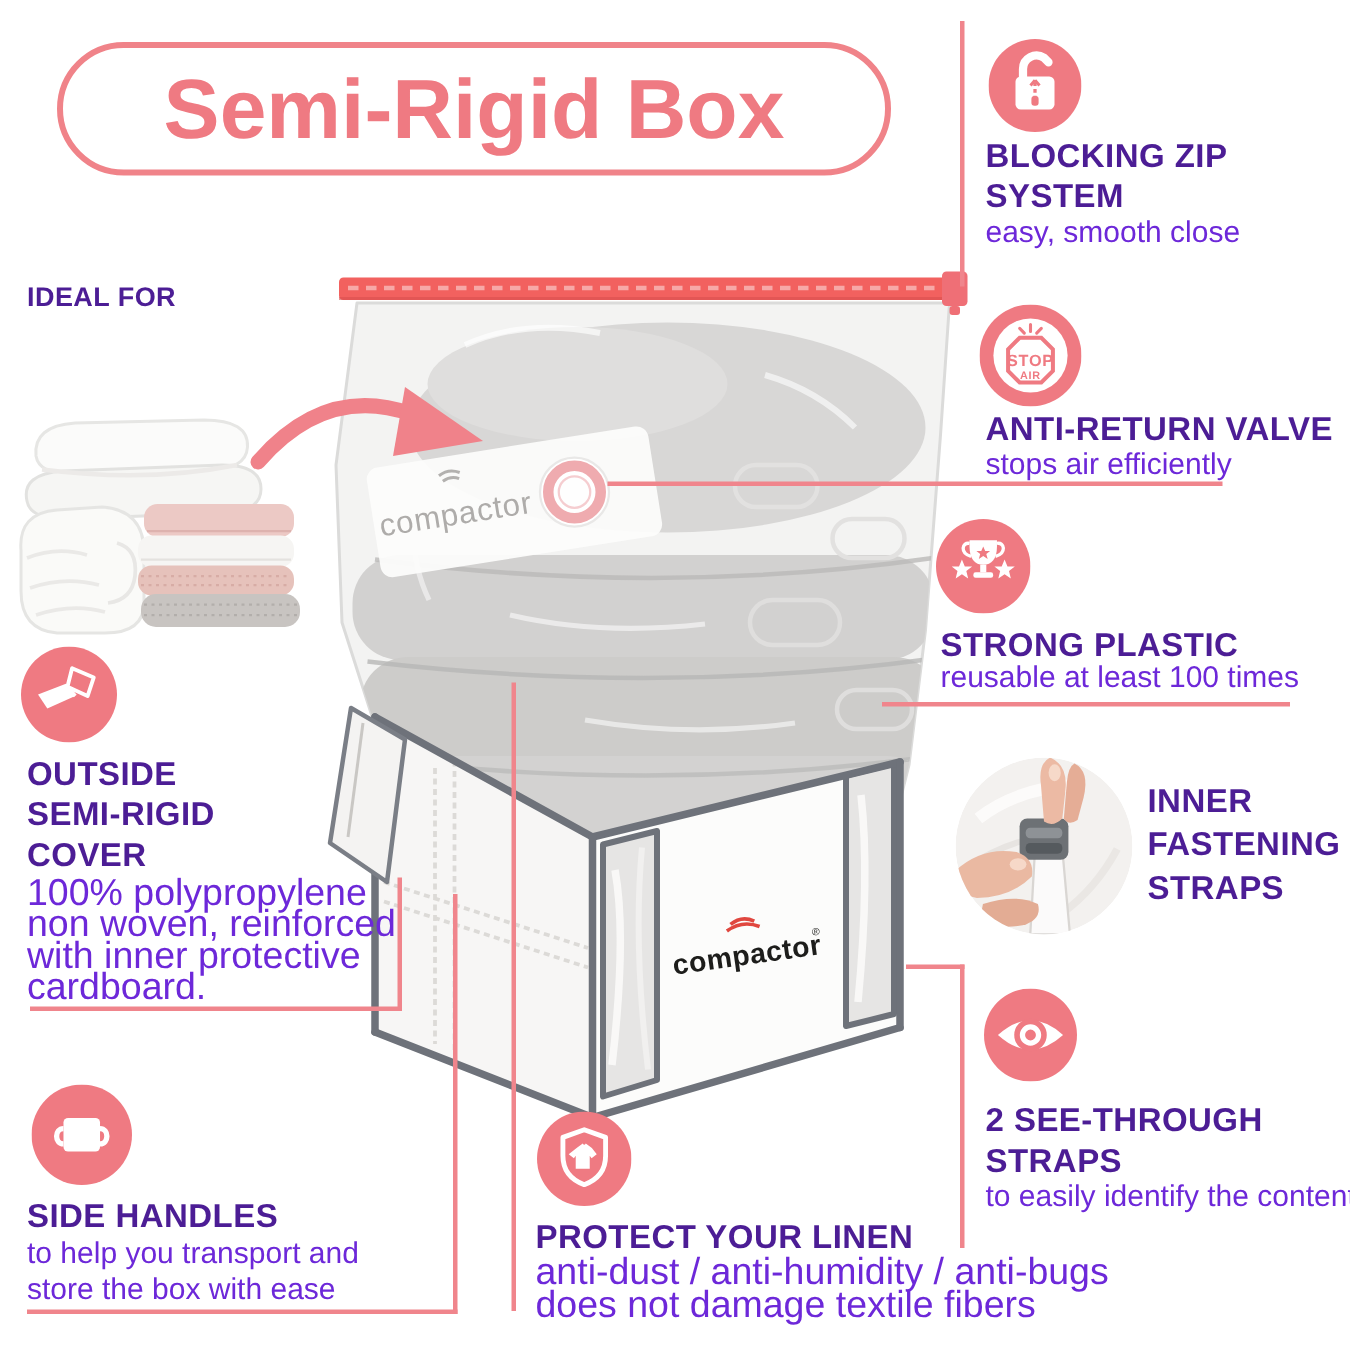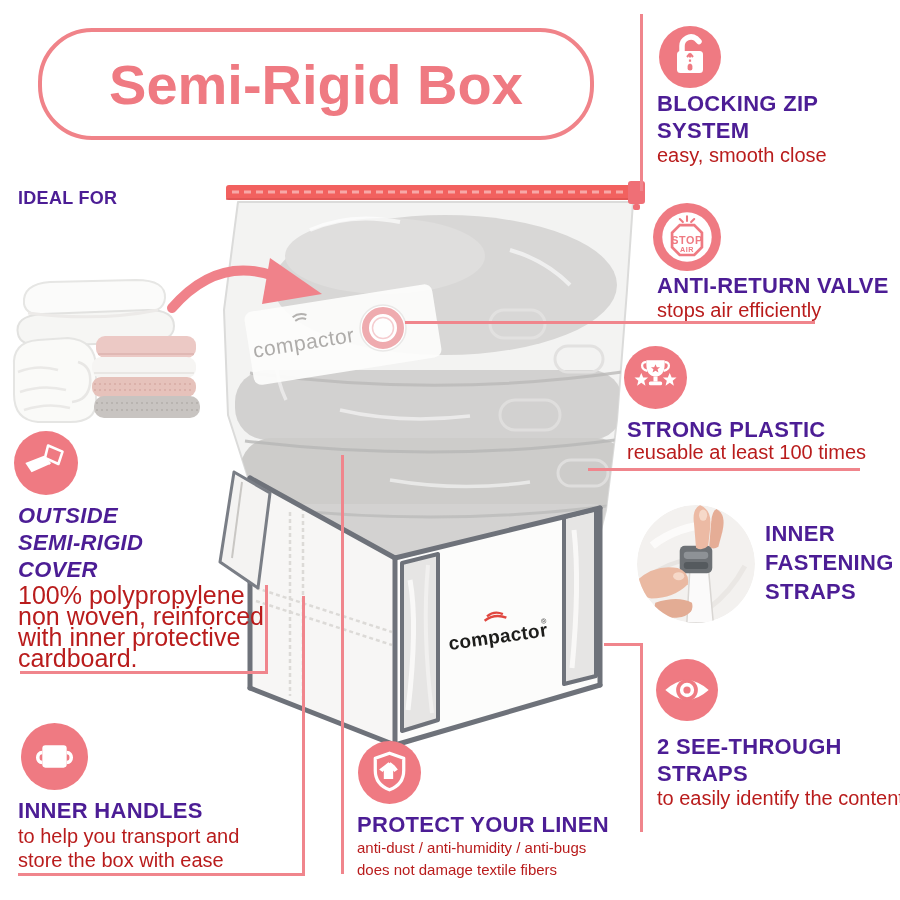--- a/index.html
+++ b/index.html
@@ -1,22 +1,22 @@
 <!DOCTYPE html>
 <html><head>
 <meta charset="utf-8">
 <style>
   html,body{margin:0;padding:0;background:#ffffff;}
   #stage{position:relative;width:900px;height:900px;background:#ffffff;overflow:hidden;
          font-family:"Liberation Sans",sans-serif;}
   .h{position:absolute;font-weight:700;color:#4c1d95;letter-spacing:.3px;font-size:22px;line-height:27px;white-space:nowrap;}
-  .d{position:absolute;color:#b91c1c;font-size:20px;line-height:23px;white-space:nowrap;}
+  .d{position:absolute;color:#6d28d9;font-size:20px;line-height:23px;white-space:nowrap;}
   .cline{position:absolute;background:#f0858c;}
   .abs{position:absolute;}
-  #title-border{position:absolute;left:38px;top:28px;width:556px;height:112px;
+  #title-border{position:absolute;left:38px;top:28px;width:556px;height:89px;
     border:4px solid #f08389;border-radius:54px;box-sizing:border-box;
     display:flex;align-items:center;justify-content:center;}
   #title-text{font-weight:700;font-size:56px;color:#ef7a82;letter-spacing:0px;}
 </style>
 </head>
 <body>
 
 <div id="stage">
 
   <div id="title-border">
@@ -245,47 +245,47 @@
   <div class="d" style="left:657px;top:787px;">to easily identify the content</div>
 
   <div class="h" style="left:18px;top:185px;font-size:18px;">IDEAL FOR</div>
 
   <svg class="abs" style="left:14px;top:431px;" width="64" height="64" viewBox="0 0 62 62">
     <circle cx="31" cy="31" r="31" fill="#ef7a82"></circle>
     <polygon points="11,31 29,24 35,32 17,40" fill="#ffffff"></polygon>
     <polygon points="33,14 47,20 43,32 30,26" fill="none" stroke="#ffffff" stroke-width="2.5" stroke-linejoin="round"></polygon>
     <path d="M30,26 L35,32" stroke="#ffffff" stroke-width="2.5"></path>
   </svg>
-  <div class="h" style="left:18px;top:502px;font-style:italic;">
+  <div class="h" style="left:18px;top:502px;">
     <div>OUTSIDE</div>
     <div>SEMI-RIGID</div>
     <div>COVER</div>
   </div>
   <div class="d" style="left:18px;top:585px;font-size:25px;line-height:21px;">
     <div>100% polypropylene</div>
     <div>non woven, reinforced</div>
     <div>with inner protective</div>
     <div>cardboard.</div>
   </div>
 
   <svg class="abs" style="left:21px;top:723px;" width="67" height="67" viewBox="0 0 66 66">
     <circle cx="33" cy="33" r="33" fill="#ef7a82"></circle>
     <rect x="21" y="22" width="24" height="22" rx="3" fill="#ffffff"></rect>
     <path d="M21,29 c-6,0 -6,10 0,10 M45,29 c6,0 6,10 0,10" stroke="#ffffff" stroke-width="3.5" fill="none"></path>
   </svg>
-  <div class="h" style="left:18px;top:797px;">INNER HANDLES</div>
+  <div class="h" style="left:18px;top:797px;">SIDE HANDLES</div>
   <div class="d" style="left:18px;top:824px;line-height:24px;">
     <div>to help you transport and</div>
     <div>store the box with ease</div>
   </div>
 
   <svg class="abs" style="left:358px;top:741px;" width="63" height="63" viewBox="0 0 62 62">
     <circle cx="31" cy="31" r="31" fill="#ef7a82"></circle>
     <path d="M31,12 l14,5 v12 c0,10 -6,16 -14,19 c-8,-3 -14,-9 -14,-19 v-12 z" fill="#ef7a82" stroke="#ffffff" stroke-width="3.2" stroke-linejoin="round"></path>
     <path d="M26,24 l4,-3 q1,1.6 2,0 l4,3 3.2,4 -3.4,2.6 -1.2,-1.6 v8.5 h-9.2 v-8.5 l-1.2,1.6 -3.4,-2.6 z" fill="#ffffff"></path>
   </svg>
   <div class="h" style="left:357px;top:811px;">PROTECT YOUR LINEN</div>
-  <div class="d" style="left:357px;top:837px;font-size:15px;line-height:22px;">
+  <div class="d" style="left:357px;top:837px;font-size:25px;line-height:22px;">
     <div>anti-dust / anti-humidity / anti-bugs</div>
     <div>does not damage textile fibers</div>
   </div>
 
 </div>
 
 </body></html>

